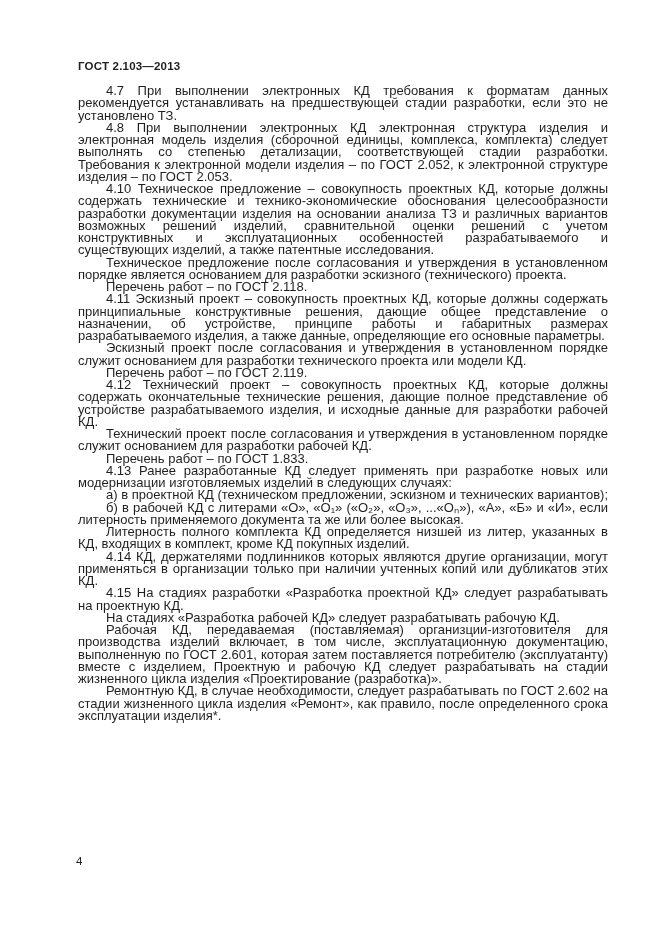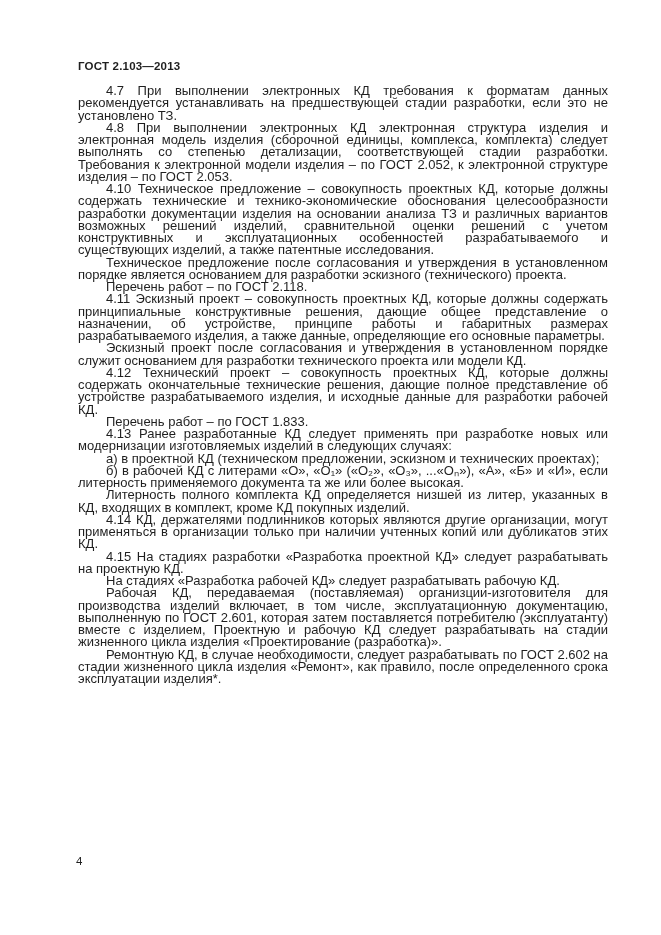--- a/index.html
+++ b/index.html
@@ -54,24 +54,26 @@
   <div class="doc-header">ГОСТ 2.103—2013</div>
 
   <div class="doc-body" id="doc-body">
       <p>4.7 При выполнении электронных КД требования к форматам данных рекомендуется устанавливать на предшествующей стадии разработки, если это не установлено ТЗ.</p>
       <p>4.8 При выполнении электронных КД электронная структура изделия и электронная модель изделия (сборочной единицы, комплекса, комплекта) следует выполнять со степенью детализации, соответствующей стадии разработки. Требования к электронной модели изделия – по ГОСТ 2.052, к электронной структуре изделия – по ГОСТ 2.053.</p>
       <p>4.10 Техническое предложение – совокупность проектных КД, которые должны содержать технические и технико-экономические обоснования целесообразности разработки документации изделия на основании анализа ТЗ и различных вариантов возможных решений изделий, сравнительной оценки решений с учетом конструктивных и эксплуатационных особенностей разрабатываемого и существующих изделий, а также патентные исследования.</p>
       <p>Техническое предложение после согласования и утверждения в установленном порядке является основанием для разработки эскизного (технического) проекта.</p>
       <p>Перечень работ – по ГОСТ 2.118.</p>
       <p>4.11 Эскизный проект – совокупность проектных КД, которые должны содержать принципиальные конструктивные решения, дающие общее представление о назначении, об устройстве, принципе работы и габаритных размерах разрабатываемого изделия, а также данные, определяющие его основные параметры.</p>
       <p>Эскизный проект после согласования и утверждения в установленном порядке служит основанием для разработки технического проекта или модели КД.</p>
+      <p>Перечень работ – по ГОСТ 2.119.</p>
       <p>4.12 Технический проект – совокупность проектных КД, которые должны содержать окончательные технические решения, дающие полное представление об устройстве разрабатываемого изделия, и исходные данные для разработки рабочей КД.</p>
+      <p>Технический проект после согласования и утверждения в установленном порядке служит основанием для разработки рабочей КД.</p>
       <p>Перечень работ – по ГОСТ 1.833.</p>
       <p>4.13 Ранее разработанные КД следует применять при разработке новых или модернизации изготовляемых изделий в следующих случаях:</p>
-      <p>а) в проектной КД (техническом предложении, эскизном и технических проектах);</p>
+      <p>а) в проектной КД (техническом предложении, эскизном и технических вариантов);</p>
       <p>б) в рабочей КД с литерами «О», «О₁» («О₂», «О₃», ...«Оₙ»), «А», «Б» и «И», если литерность применяемого документа та же или более высокая.</p>
       <p>Литерность полного комплекта КД определяется низшей из литер, указанных в КД, входящих в комплект, кроме КД покупных изделий.</p>
       <p>4.14 КД, держателями подлинников которых являются другие организации, могут применяться в организации только при наличии учтенных копий или дубликатов этих КД.</p>
       <p>4.15 На стадиях разработки «Разработка проектной КД» следует разрабатывать на проектную КД.</p>
       <p>На стадиях «Разработка рабочей КД» следует разрабатывать рабочую КД.</p>
       <p>Рабочая КД, передаваемая (поставляемая) организции-изготовителя для производства изделий включает, в том числе, эксплуатационную документацию, выполненную по ГОСТ 2.601, которая затем поставляется потребителю (эксплуатанту) вместе с изделием, Проектную и рабочую КД следует разрабатывать на стадии жизненного цикла изделия «Проектирование (разработка)».</p>
       <p>Ремонтную КД, в случае необходимости, следует разрабатывать по ГОСТ 2.602 на стадии жизненного цикла изделия «Ремонт», как правило, после определенного срока эксплуатации изделия*.</p>
     </div>
 
   <div class="page-number">4</div>

